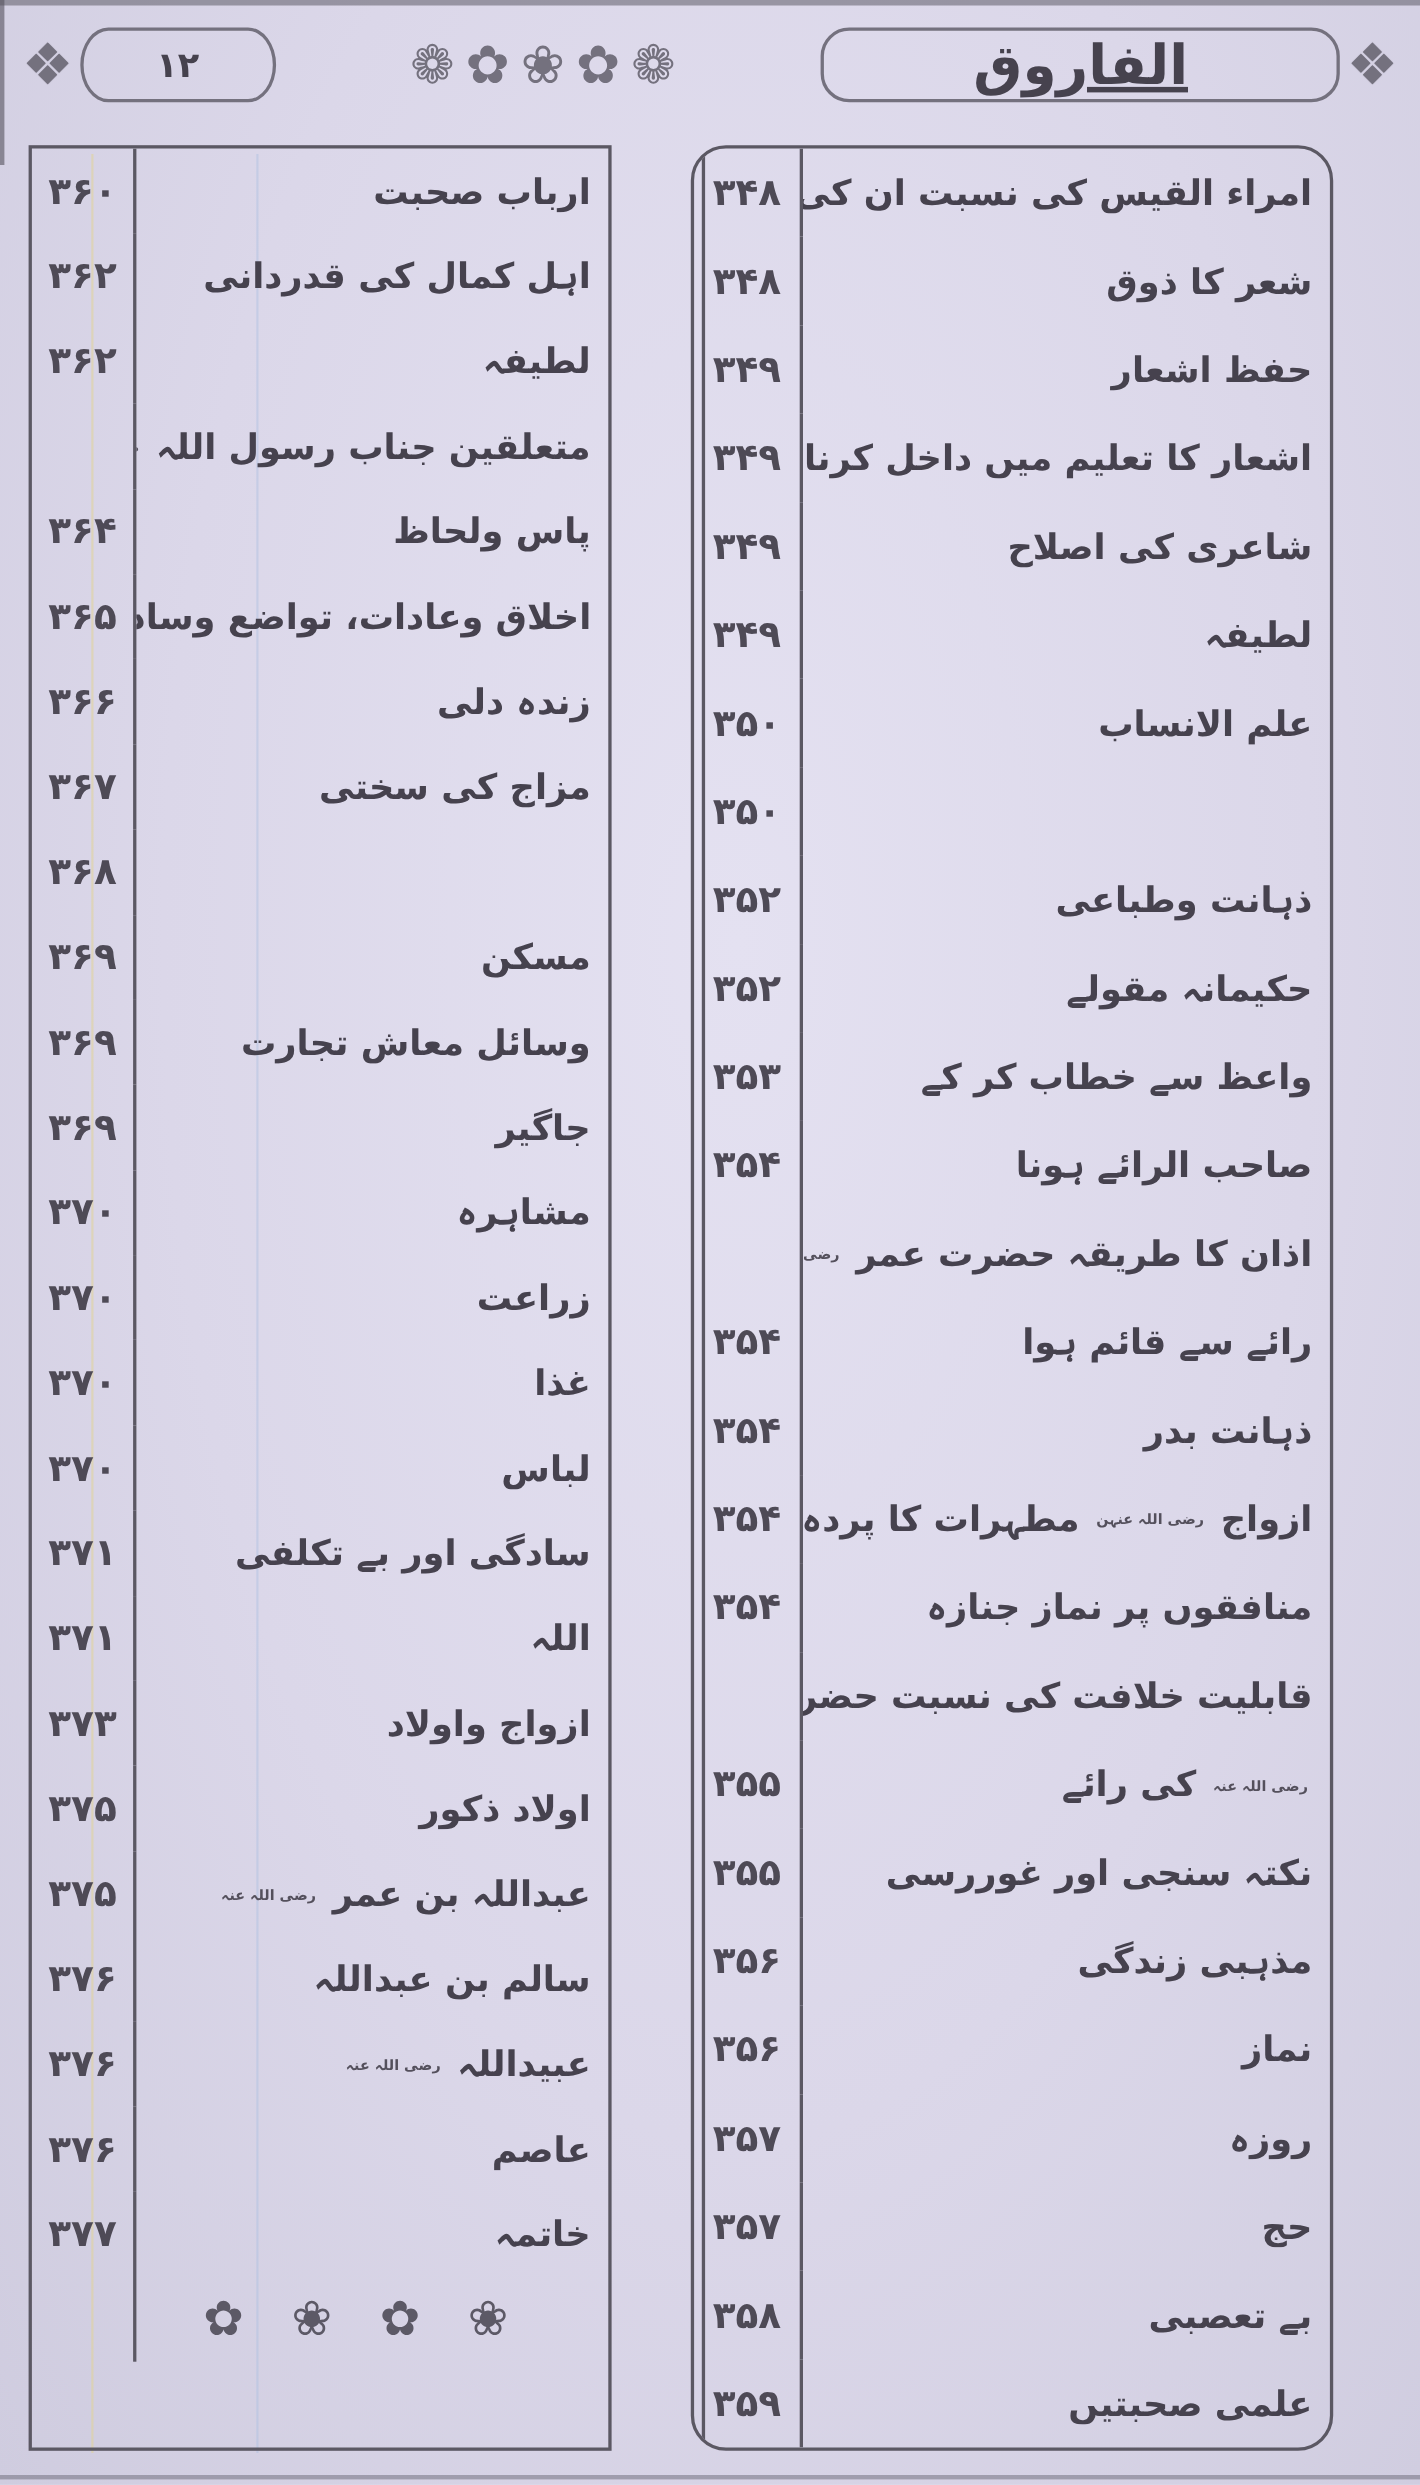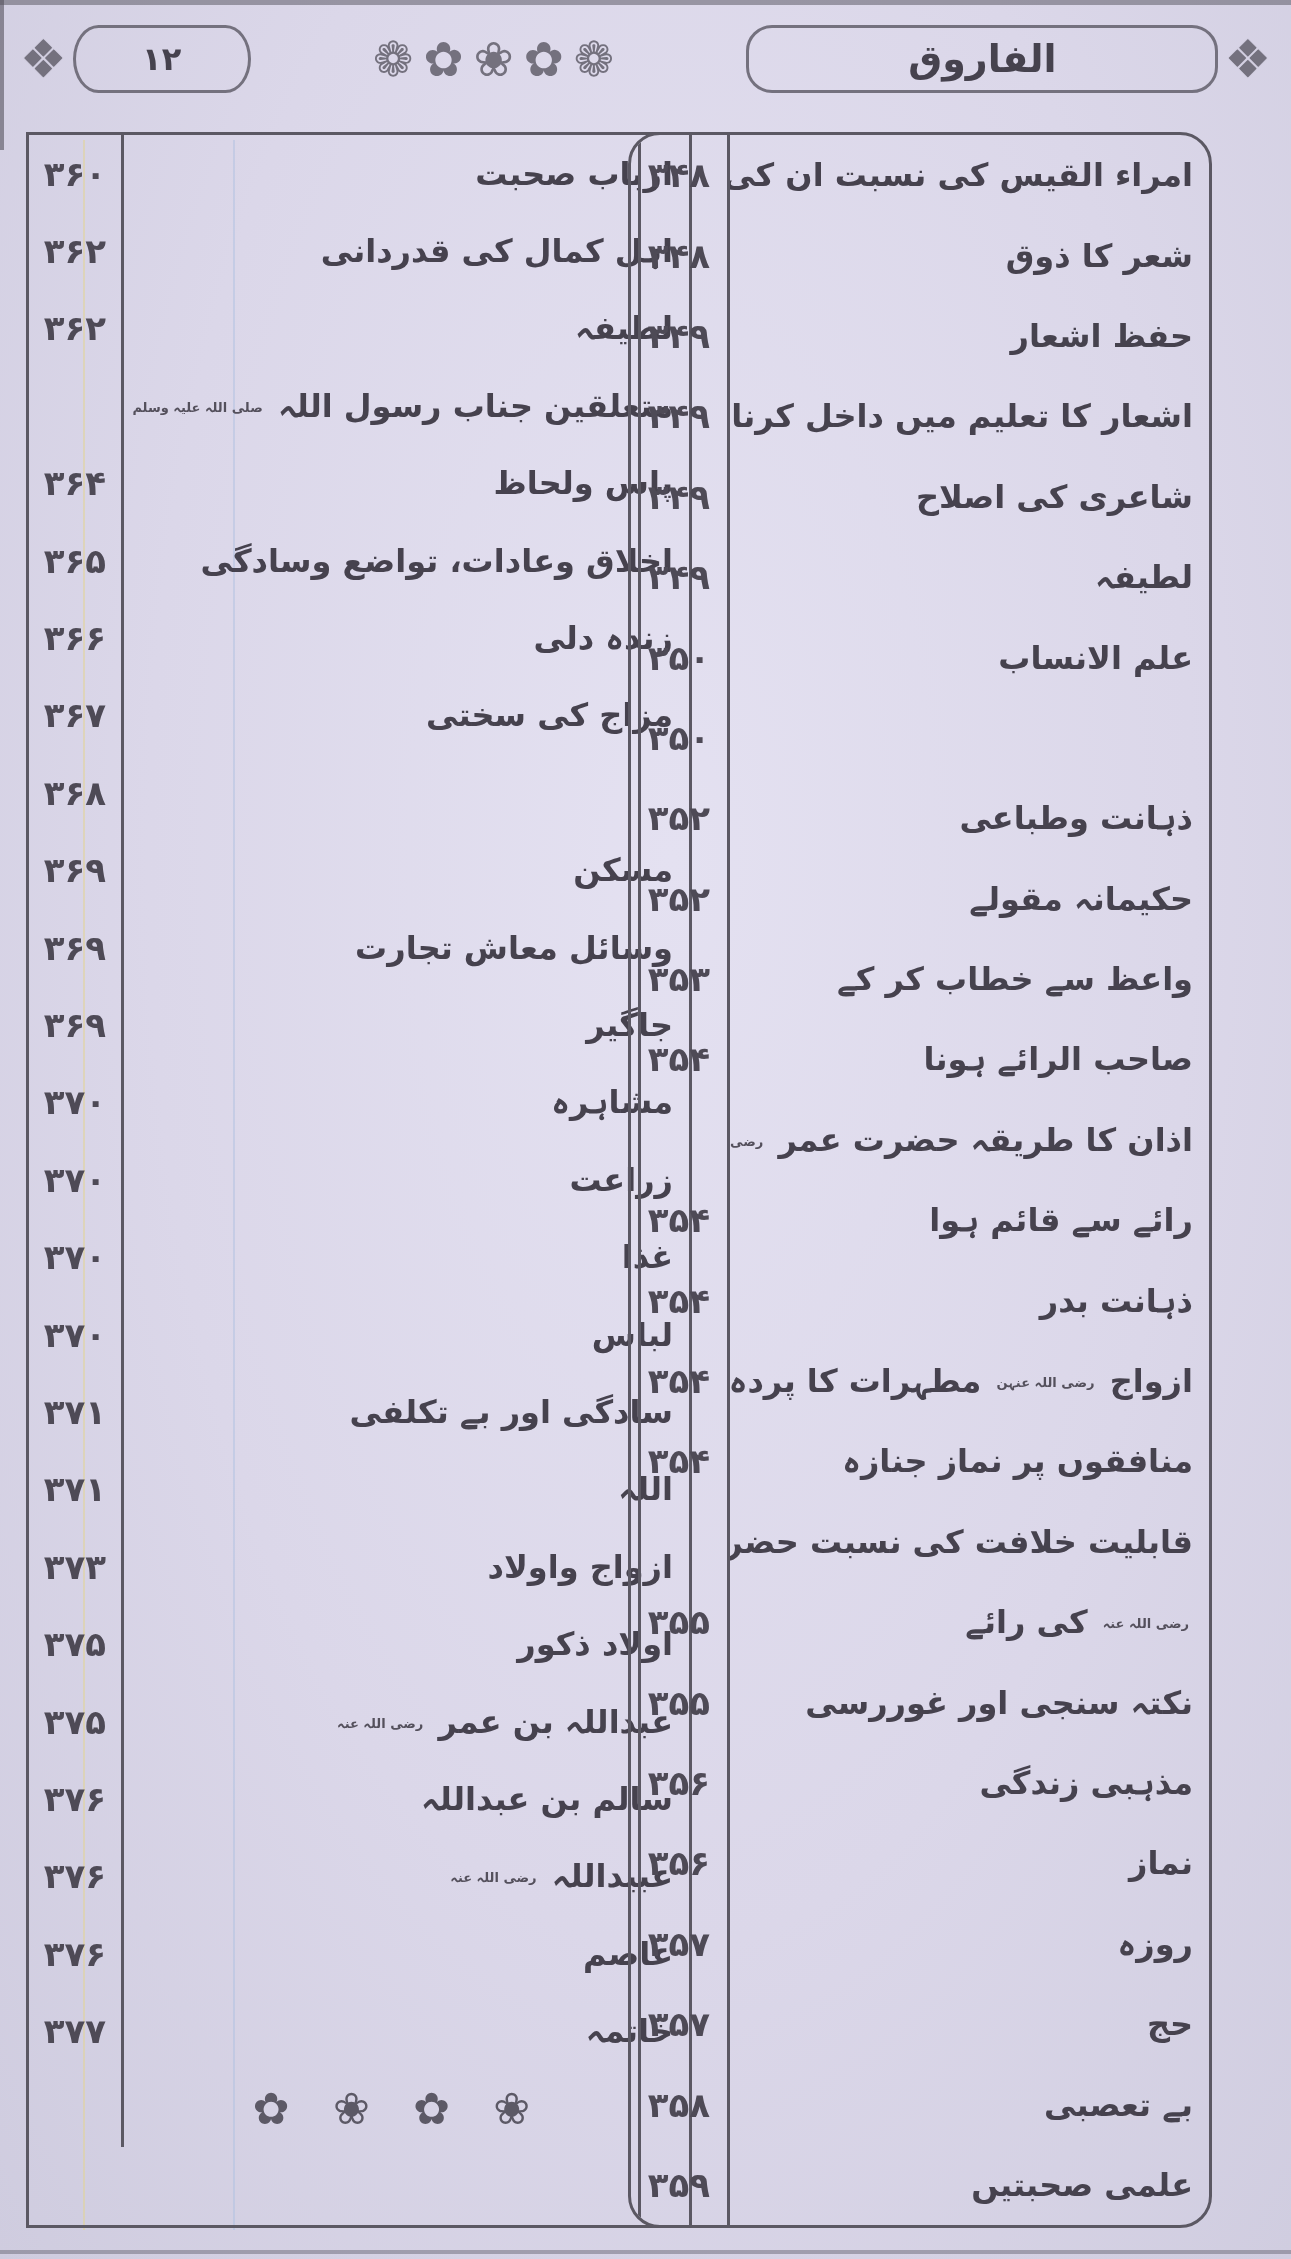--- a/index.html
+++ b/index.html
@@ -31,34 +31,34 @@
   .edge-orn{font-size:52px;line-height:1;flex:0 0 auto;padding:0 6px;text-shadow:0 0 1px var(--ornament);}
   .pill{
     border:3px solid var(--ornament);
     display:flex;align-items:center;justify-content:center;
     height:68px;color:var(--ink);
     background:transparent;
   }
   .pill-left{flex:0 0 178px;border-radius:30px 30px 30px 30px / 40px 40px 40px 40px;}
   .pill-right{flex:0 0 472px;border-radius:26px;}
   .pill-left span{font-size:32px;font-weight:bold;}
-  .pill-right span{font-size:38px;font-weight:bold;letter-spacing:2px;}
+  .pill-right span{font-size:50px;font-weight:bold;letter-spacing:2px;text-decoration:underline;}
   .center-orn{
     flex:1 1 auto;text-align:center;font-size:48px;line-height:1;
     letter-spacing:10px;overflow:hidden;white-space:nowrap;
   }
 
   
   main{position:absolute;left:0;top:0;width:100%;height:100%;}
   .box{
     position:absolute;top:132px;height:2096px;
     border:3px solid var(--border);
     display:flex;flex-direction:column;overflow:hidden;
   }
-  .box-left{left:26px;width:666px;}
+  .box-left{left:26px;width:530px;}
   .box-right{left:628px;width:584px;border-radius:32px;}
   .box-right::before{ 
     content:"";position:absolute;left:7px;top:0;bottom:0;width:3px;background:var(--border);
   }
   .row{flex:1 1 0;display:flex;align-items:center;min-height:0;}
   .num{
     flex:0 0 95px;align-self:stretch;display:flex;align-items:center;justify-content:center;
     border-right:3px solid var(--border);
     font-size:34px;font-weight:bold;color:#4e4a56;letter-spacing:1px;
   }

